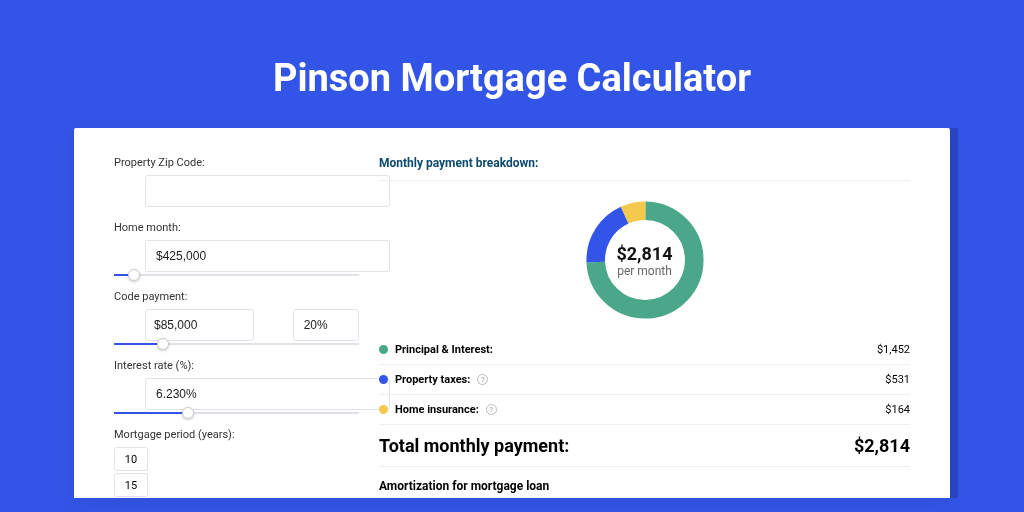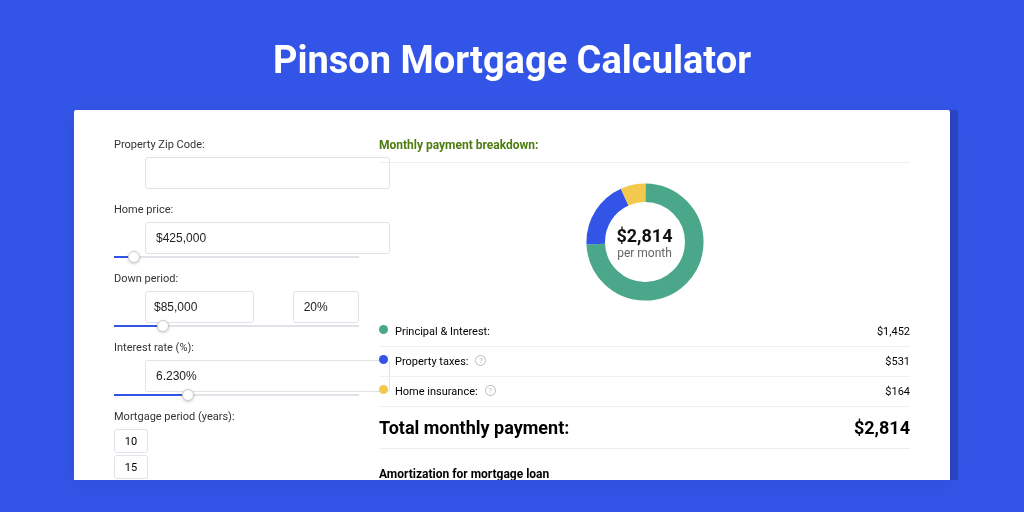--- a/index.html
+++ b/index.html
@@ -4,21 +4,21 @@
 <style>
   * { box-sizing: border-box; margin: 0; padding: 0; }
   html, body { width: 1024px; height: 512px; overflow: hidden; font-family: -apple-system, BlinkMacSystemFont, "Segoe UI", Roboto, Arial, sans-serif; }
   .page {
     width: 1024px; height: 512px;
     background: #3255e7;
     display: flex; flex-direction: column; align-items: center;
   }
   .title {
     color: #fff; font-size: 38px; font-weight: 700;
-    margin-top: 38px; margin-bottom: 28px;
+    margin-top: 56px; margin-bottom: 28px;
   }
   .card {
     background: #fff; width: 876px; height: 370px;
     border-radius: 2px 2px 0 0;
     box-shadow: 0 4px 20px rgba(0,0,0,0.08), 8px 0 0 0 #2a46c4;
     display: flex;
     padding: 28px 40px 0 40px;
     overflow: hidden;
   }
   .left { width: 245px; display: flex; flex-direction: column; }
@@ -46,64 +46,64 @@
   .row2 .input:last-child { flex: 1; }
 
   .period-row { display: flex; gap: 2px; flex-direction: column; }
   .period-btn {
     width: 34px; height: 24px; border: 1px solid #e0e2e8; border-radius: 3px;
     background: #fff; font-size: 11px; display: flex; align-items: center; justify-content: center;
     cursor: pointer;
   }
   .period-btn.active { background: #f0abfc; color: #3255e7; border-color: #c5d0f5; font-weight: 600; }
 
-  .breakdown-title { font-size: 12px; font-weight: 700; color: #4d7c0f; border-bottom: 1px solid #eee; padding-bottom: 10px; }
+  .breakdown-title { font-size: 12px; font-weight: 700; color: #0c4a6e; border-bottom: 1px solid #eee; padding-bottom: 10px; }
   .donut-wrap { display: flex; justify-content: center; margin: 14px 0 10px; }
   .donut { position: relative; width: 130px; height: 130px; }
   .donut svg { width: 130px; height: 130px; }
   .donut-center {
     position: absolute; inset: 0; display: flex; flex-direction: column; align-items: center; justify-content: center;
   }
   .donut-amount { font-size: 18px; font-weight: 700; color: #111; }
   .donut-sub { font-size: 12px; color: #666; }
 
   .line-item { display: flex; align-items: center; justify-content: space-between; padding: 8px 0; border-bottom: 1px solid #f0f0f0; font-size: 11px; }
-  .li-left { display: flex; align-items: flex-start; gap: 7px; }
+  .li-left { display: flex; align-items: center; gap: 7px; font-weight: bold; }
   .dot { width: 9px; height: 9px; border-radius: 50%; }
   .info-icon { width: 11px; height: 11px; border: 1px solid #bbb; border-radius: 50%; font-size: 8px; color: #bbb; display: inline-flex; align-items: center; justify-content: center; }
   .total-row { display: flex; align-items: center; justify-content: space-between; padding: 10px 0; font-size: 18px; font-weight: 700; border-bottom: 1px solid #eee; }
 
-  .amort-title { font-size: 12px; font-weight: 700; margin-top: 18px; margin-bottom: 10px; }
+  .amort-title { font-size: 12px; font-weight: 700; margin-top: 12px; margin-bottom: 10px; }
 </style>
 </head>
 <body>
 
 <div class="page">
   <div class="title">Pinson Mortgage Calculator</div>
 
   <div class="card">
 
     <div class="left">
 
       <div class="group">
         <div class="label">Property Zip Code:</div>
         <input class="input" value="" style="">
       </div>
 
       <div class="group">
-        <div class="label">Home price:</div>
+        <div class="label">Home month:</div>
         <input class="input" value="$425,000" style="">
         <div class="slider-line">
           <div class="slider-fill" style="width: 8%;"></div>
           <div class="slider-thumb" style="left: 8%;"></div>
         </div>
       </div>
 
       <div class="group">
-        <div class="label">Down period:</div>
+        <div class="label">Code payment:</div>
         <div class="row2">
           <input class="input" value="$85,000" style="">
           <input class="input" value="20%" style="">
         </div>
         <div class="slider-line">
           <div class="slider-fill" style="width: 20%;"></div>
           <div class="slider-thumb" style="left: 20%;"></div>
         </div>
       </div>
 

